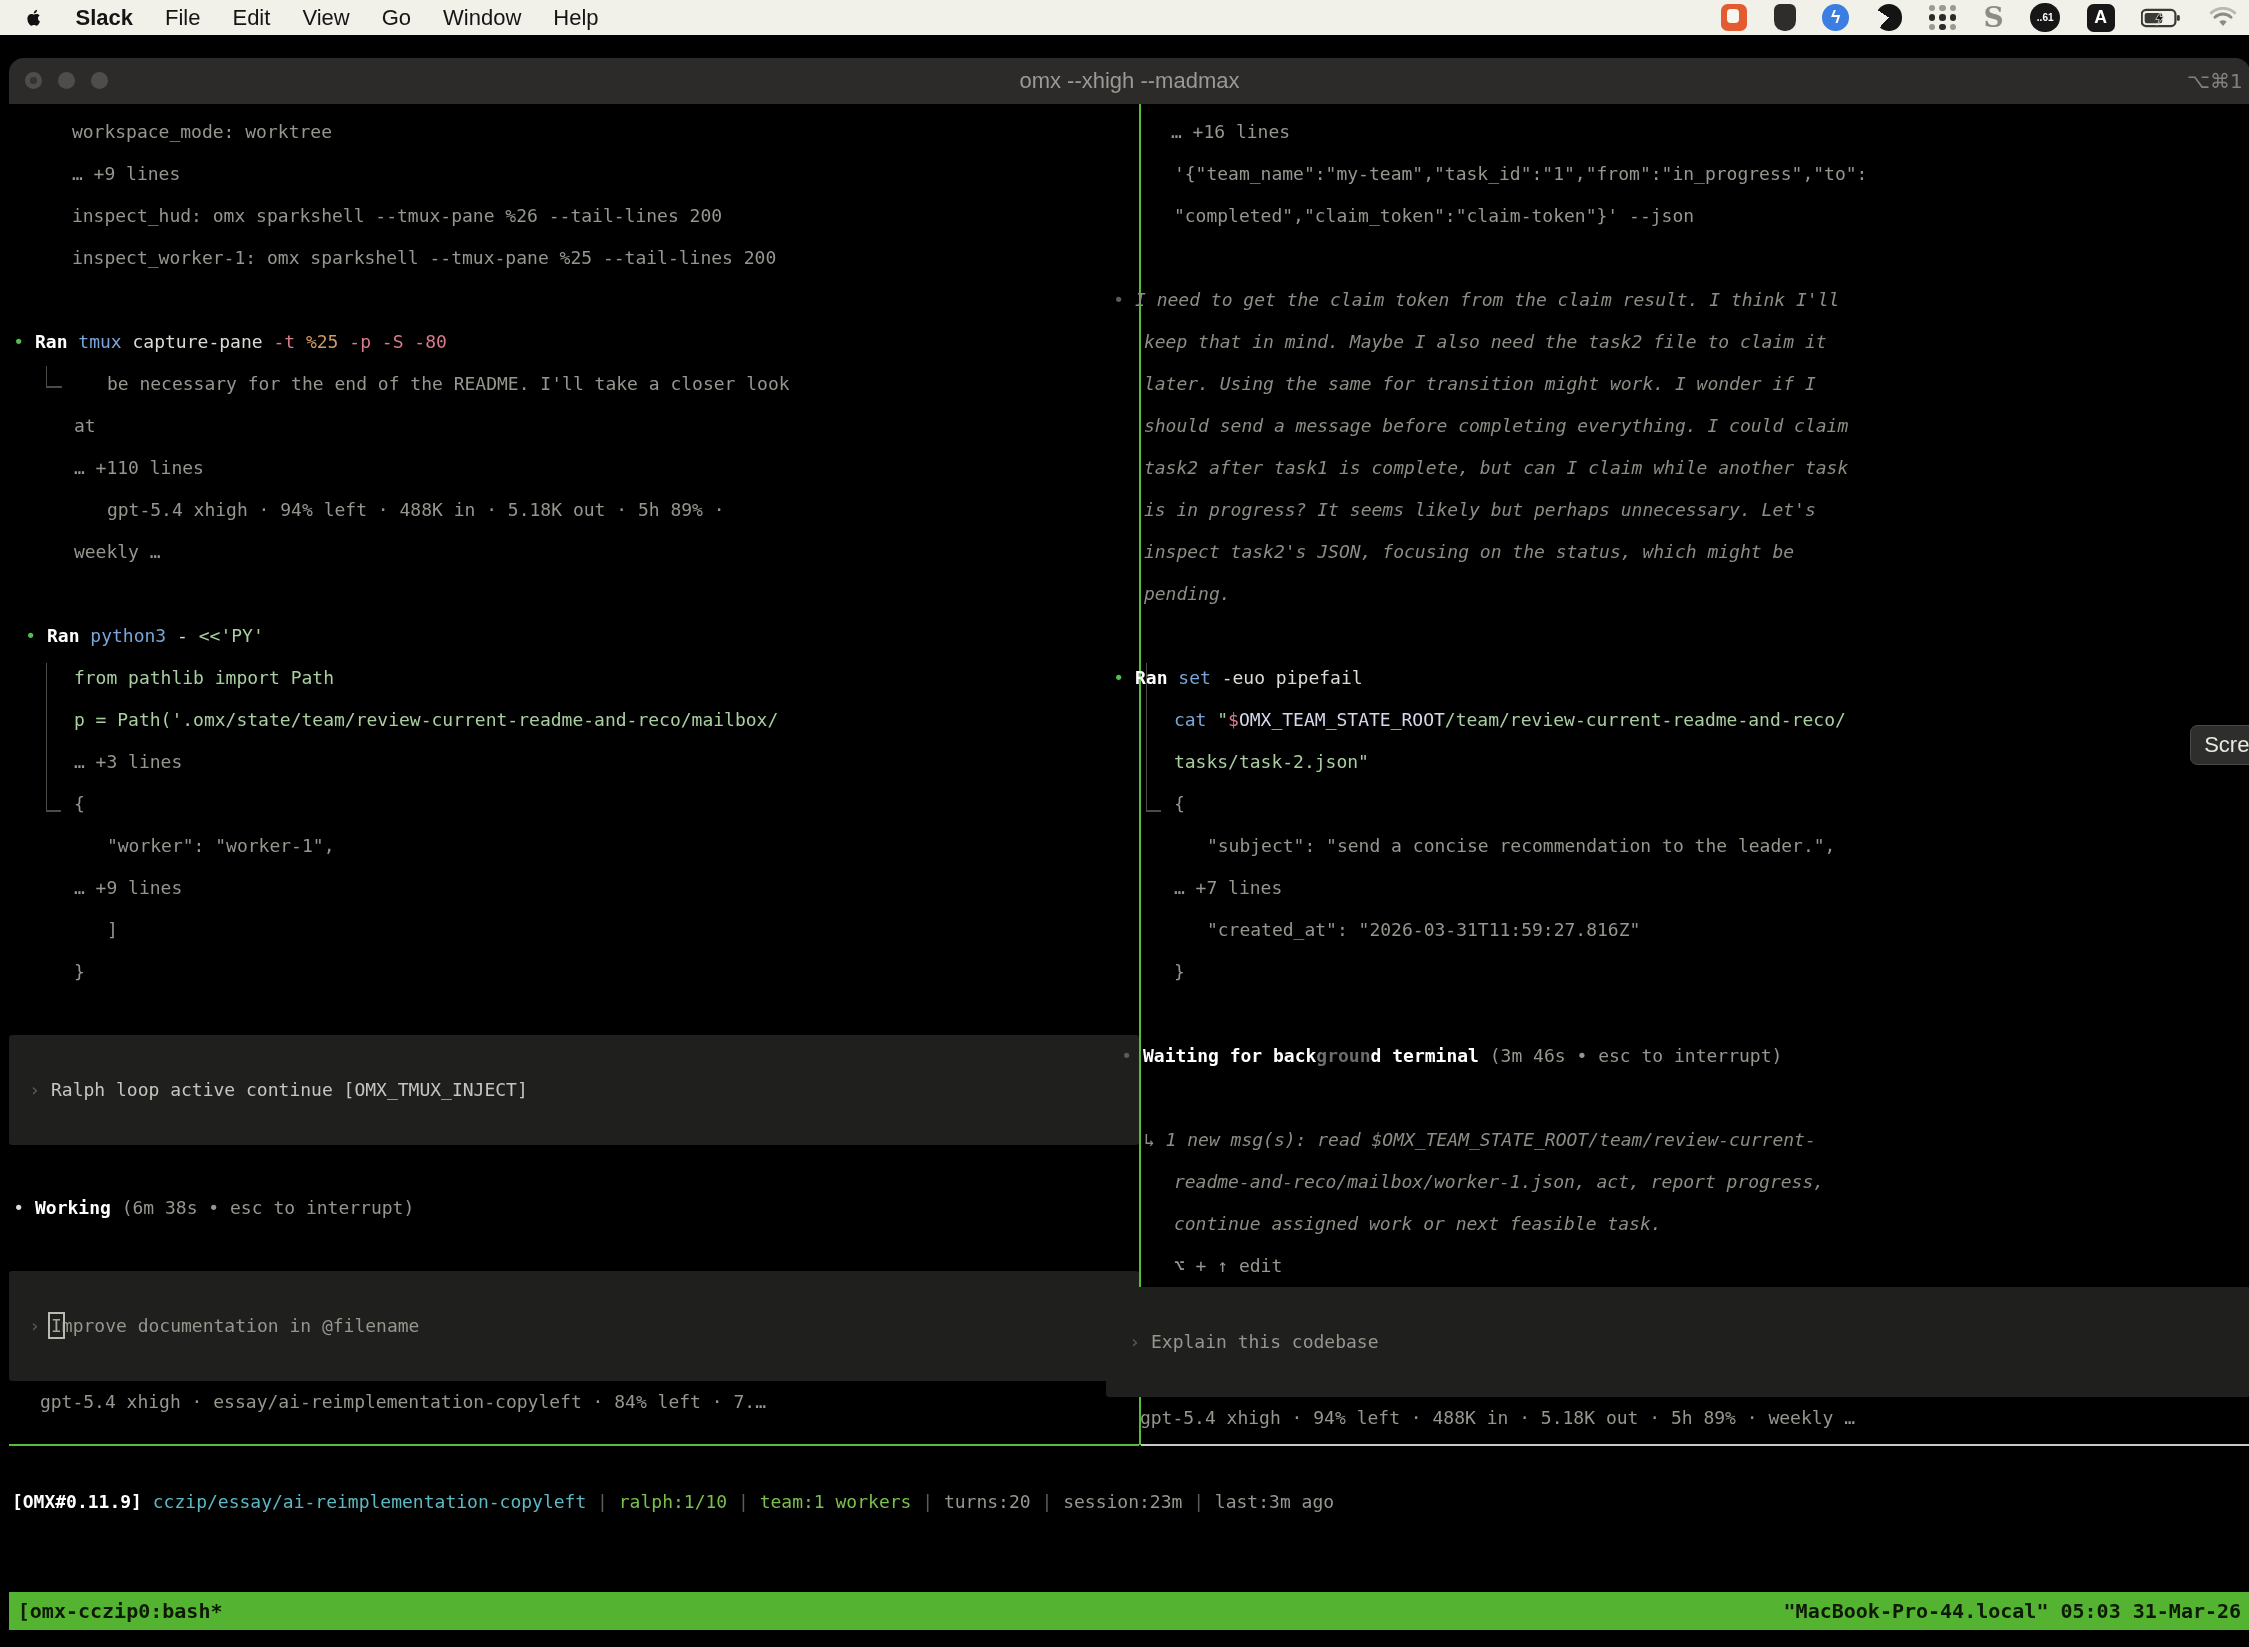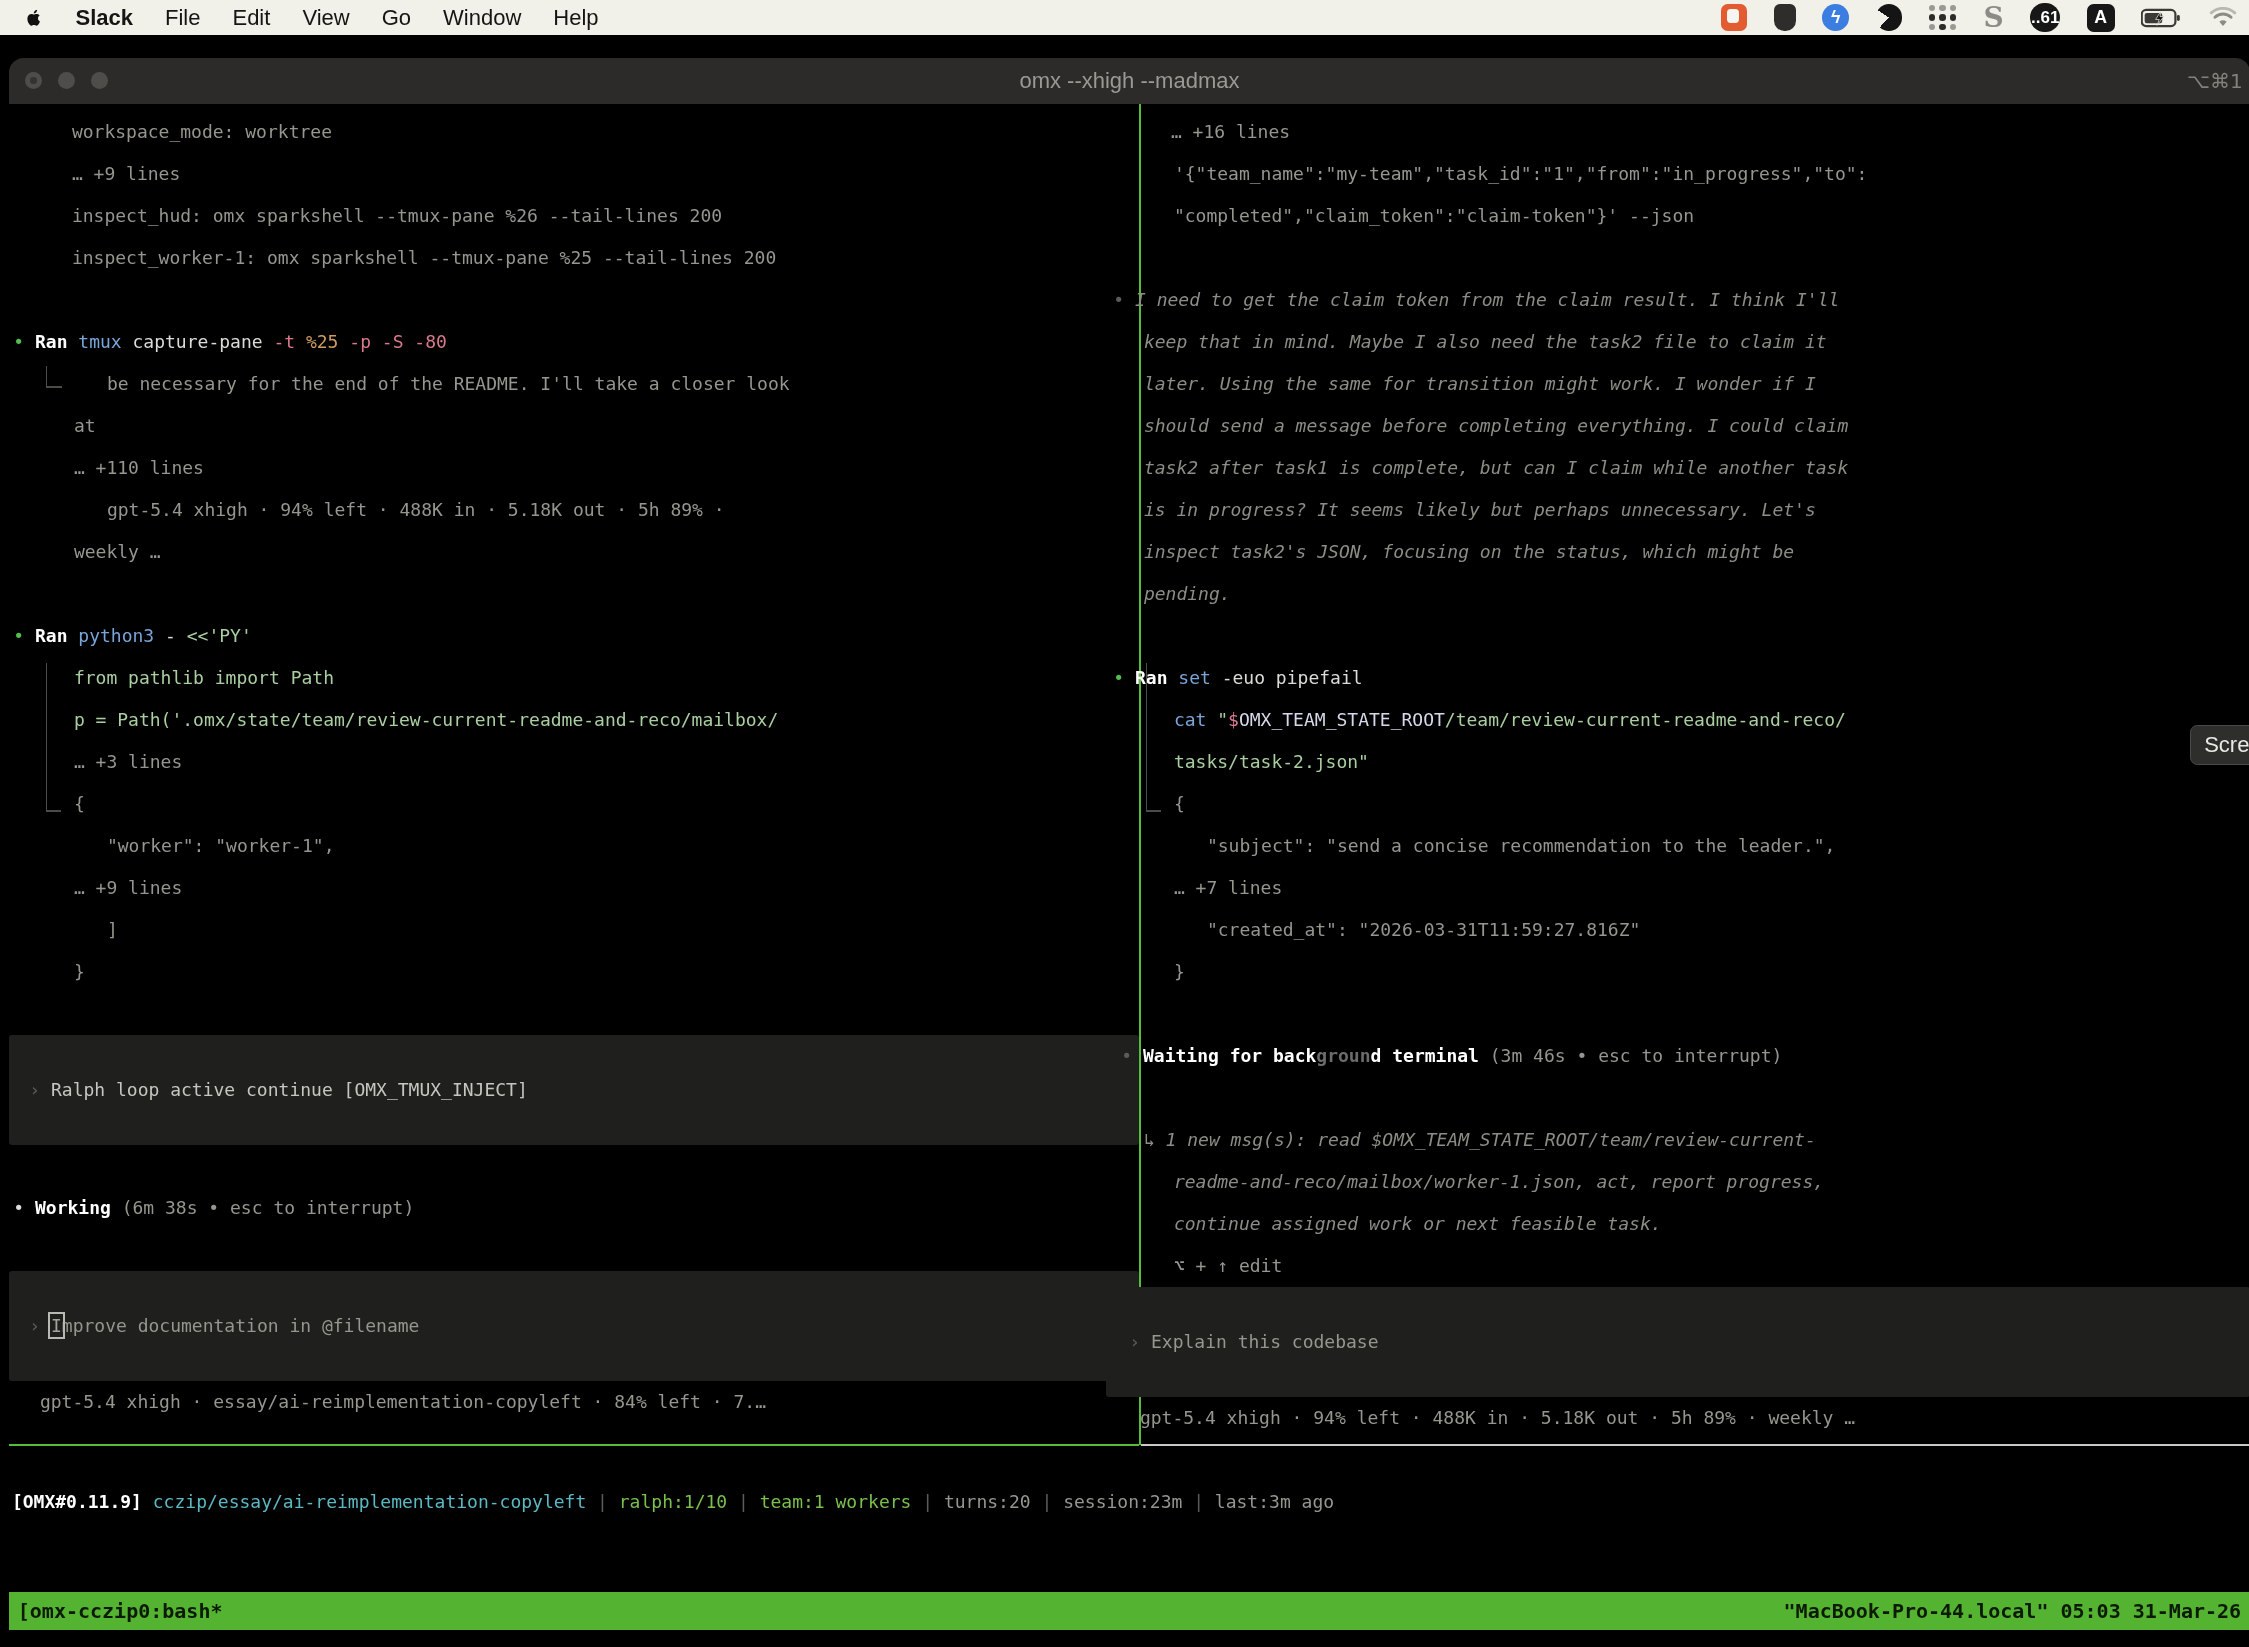--- a/index.html
+++ b/index.html
@@ -23,21 +23,21 @@
   .ic-msgr{width:26.6px;height:26.6px;border-radius:50%;background:#3b7de0;color:#fff;
       font-size:17.7px;font-weight:700;display:flex;align-items:center;justify-content:center}
   .ic-pie{width:26.6px;height:26.6px;border-radius:50%;
       background:conic-gradient(#141414 0 62%, #f1f0e9 62% 84%, #141414 84%)}
   .ic-dots{display:grid;grid-template-columns:repeat(3,7.4px);grid-gap:3px}
   .ic-dots i{width:6.6px;height:6.6px;border-radius:50%;background:#9a9a94}
   .ic-dots i:nth-child(4),.ic-dots i:nth-child(5),.ic-dots i:nth-child(6),
   .ic-dots i:nth-child(8){background:#2b2b29}
   .ic-s{color:#8c8b85;font-size:28px;font-weight:700;font-family:"DejaVu Serif",serif}
   .ic-61{width:29.5px;height:29.5px;border-radius:50%;background:#171717;color:#fff;
-      font-size:17px;display:flex;align-items:center;justify-content:center;font-weight:700}
+      font-size:10px;display:flex;align-items:center;justify-content:center;font-weight:700}
   .ic-a{width:28px;height:28px;border-radius:6.6px;background:#171717;color:#fff;
       font-size:17.7px;font-weight:700;display:flex;align-items:center;justify-content:center}
   .ic-batt svg{width:41px;height:22px}
   .ic-wifi svg{width:28px;height:22px}
 
   
   .window{position:absolute;left:8.9px;top:58px;right:0;bottom:0;background:#000;
           border-radius:14.8px 14.8px 11.8px 11.8px;overflow:hidden}
   .titlebar{position:absolute;top:0;left:0;right:0;height:46px;background:#2c2b29;
             display:flex;align-items:center;justify-content:center}
@@ -166,21 +166,21 @@
         <div class="line" style="padding-left: 63px;"><span class="c-gray">inspect_hud: omx sparkshell --tmux-pane %26 --tail-lines 200</span></div>
         <div class="line" style="padding-left: 63px;"><span class="c-gray">inspect_worker-1: omx sparkshell --tmux-pane %25 --tail-lines 200</span></div>
         <div class="line" style="padding-left: 4.4px;"></div>
         <div class="line" style="padding-left: 4.4px;"><span class="c-gb">• </span><span class="c-b">Ran</span><span class="c-w"> </span><span class="c-blue">tmux</span><span class="c-w"> capture-pane </span><span class="c-rose">-t</span><span class="c-w"> </span><span class="c-org">%25</span><span class="c-w"> </span><span class="c-rose">-p</span><span class="c-w"> </span><span class="c-rose">-S</span><span class="c-w"> </span><span class="c-rose">-80</span></div>
         <div class="line" style="padding-left: 98px;"><span class="c-gray">be necessary for the end of the README. I'll take a closer look</span></div>
         <div class="line" style="padding-left: 65px;"><span class="c-gray">at</span></div>
         <div class="line" style="padding-left: 65px;"><span class="c-gray">… +110 lines</span></div>
         <div class="line" style="padding-left: 98px;"><span class="c-gray">gpt-5.4 xhigh · 94% left · 488K in · 5.18K out · 5h 89% ·</span></div>
         <div class="line" style="padding-left: 65px;"><span class="c-gray">weekly …</span></div>
         <div class="line" style="padding-left: 4.4px;"></div>
-        <div class="line" style="padding-left: 4.4px;"><span class="c-gb">• </span><span class="c-b">Ran</span><span class="c-w"> </span><span class="c-blue">python3</span><span class="c-w"> - </span><span class="c-code">&lt;&lt;'PY'</span></div>
+        <div class="line" style="padding-left: 4.4px; margin-left: 12px;"><span class="c-gb">• </span><span class="c-b">Ran</span><span class="c-w"> </span><span class="c-blue">python3</span><span class="c-w"> - </span><span class="c-code">&lt;&lt;'PY'</span></div>
         <div class="line" style="padding-left: 65px;"><span class="c-code">from pathlib import Path</span></div>
         <div class="line" style="padding-left: 65px;"><span class="c-code">p = Path('.omx/state/team/review-current-readme-and-reco/mailbox/</span></div>
         <div class="line" style="padding-left: 65px;"><span class="c-gray">… +3 lines</span></div>
         <div class="line" style="padding-left: 65px;"><span class="c-gray">{</span></div>
         <div class="line" style="padding-left: 98px;"><span class="c-gray">"worker": "worker-1",</span></div>
         <div class="line" style="padding-left: 65px;"><span class="c-gray">… +9 lines</span></div>
         <div class="line" style="padding-left: 98px;"><span class="c-gray">]</span></div>
         <div class="line" style="padding-left: 65px;"><span class="c-gray">}</span></div>
         <div class="line" style="padding-left: 4.4px;"></div>
         <div class="tbox">

